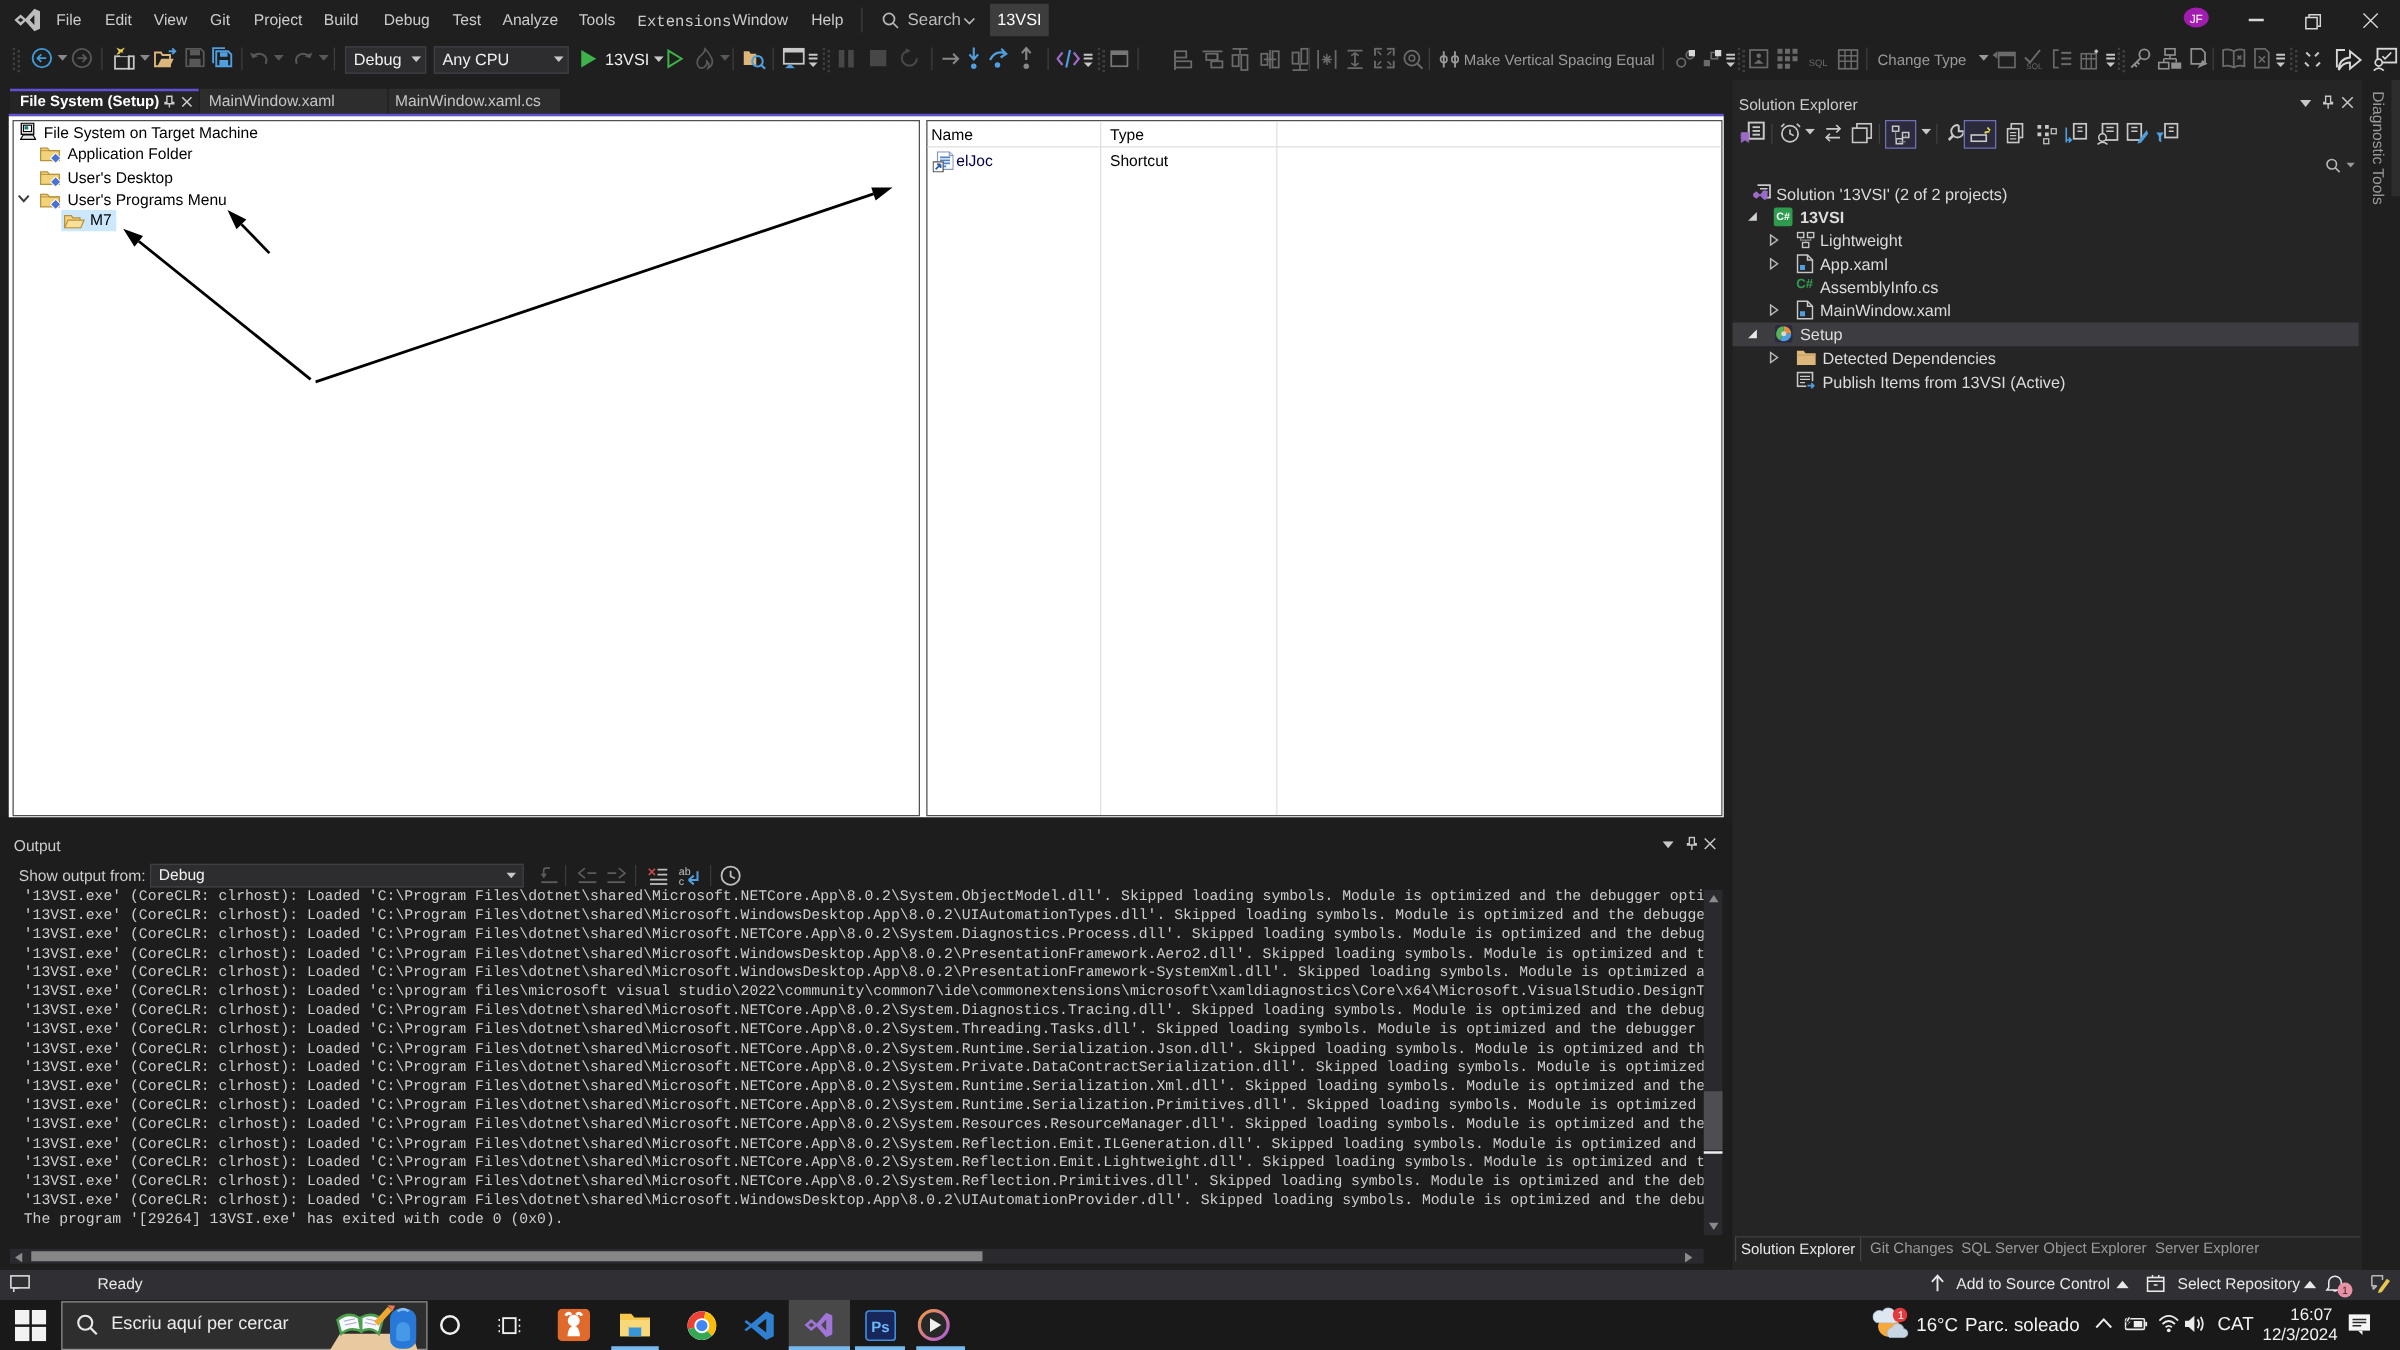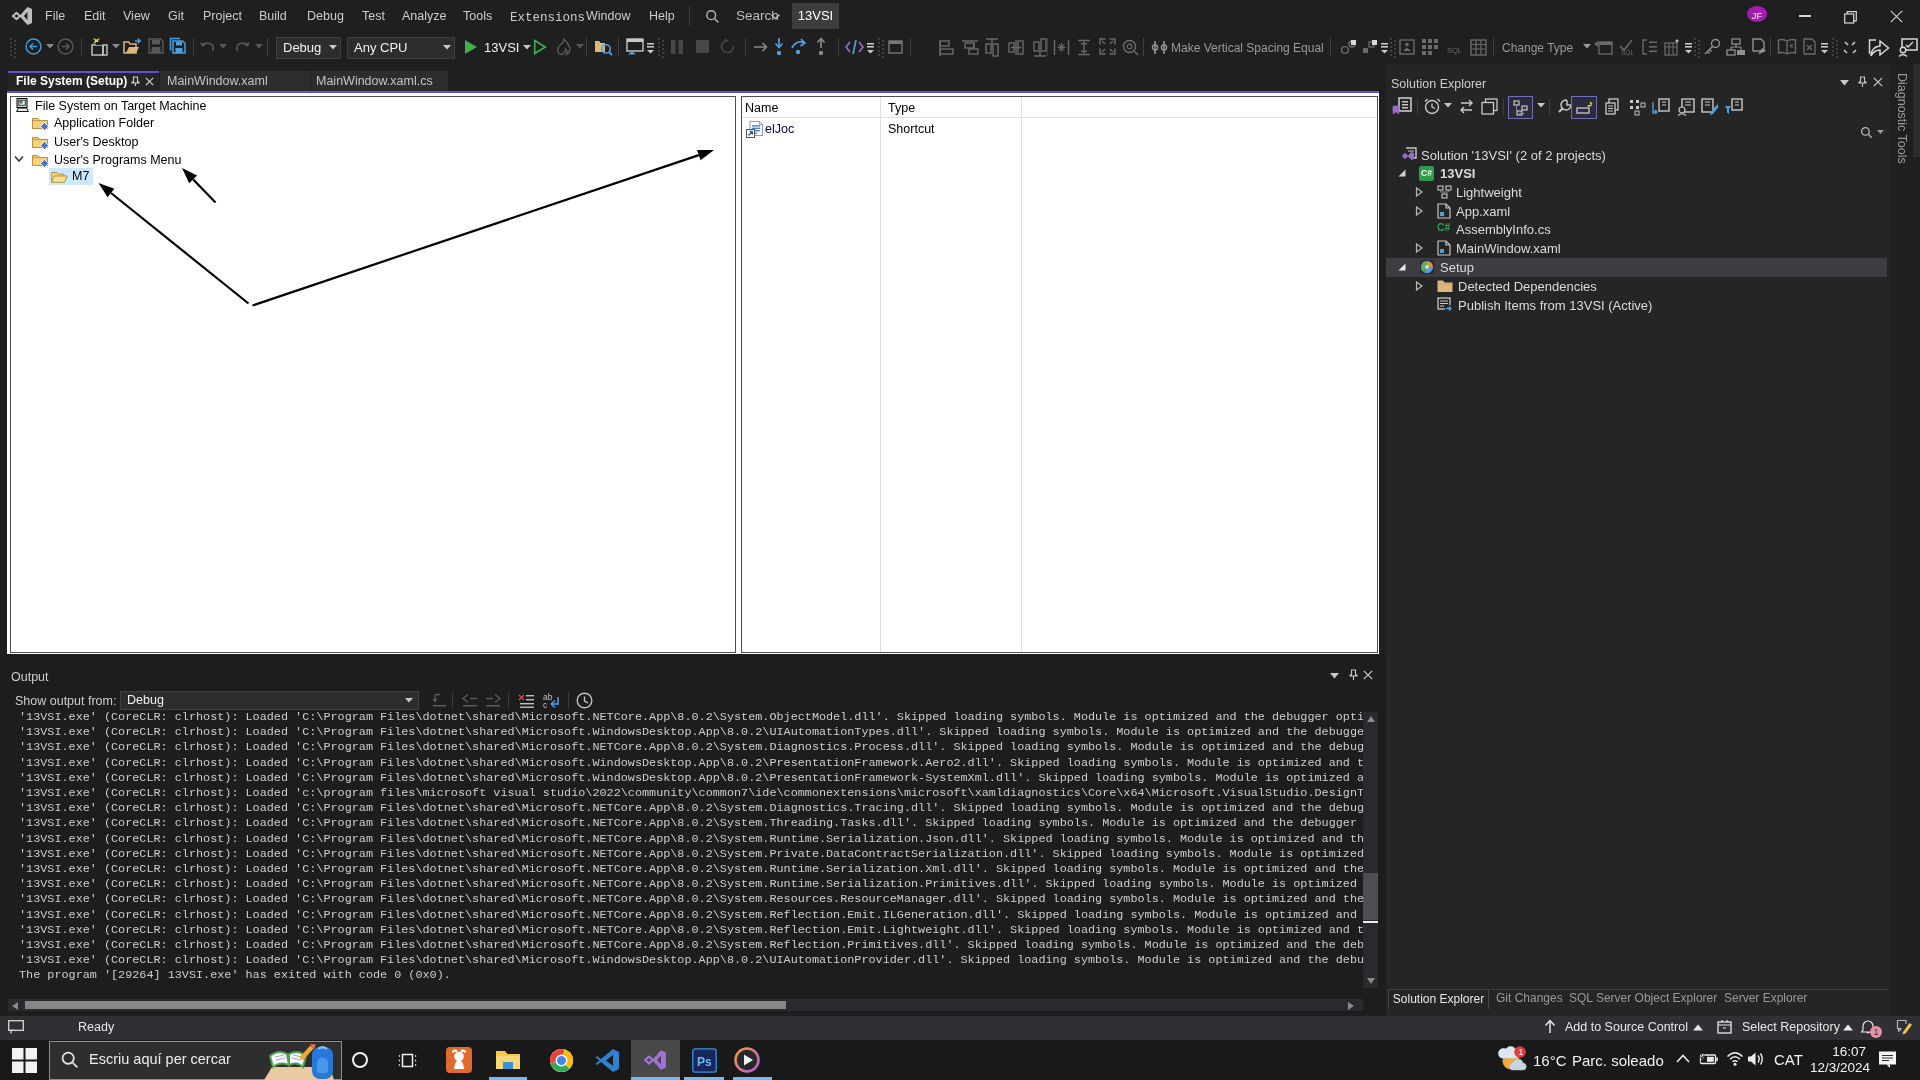--- a/index.html
+++ b/index.html
@@ -35,21 +35,21 @@
   <div class="abs menu" style="left:463px;top:0;">Tools</div>
   <div class="abs menu" style="left:510px;top:2px;font-family:Liberation Mono, monospace;">Extensions</div>
   <div class="abs menu" style="left:586px;top:0;">Window</div>
   <div class="abs menu" style="left:649px;top:0;">Help</div>
   <div class="abs" style="left:689px;top:6px;width:1px;height:20px;background:#3f3f3f;"></div>
 
   <svg class="abs" style="left:705px;top:9px;" width="15" height="15" viewBox="0 0 15 15">
     <circle cx="6.2" cy="6.2" r="4.4" fill="none" stroke="#b8b8b8" stroke-width="1.4"></circle>
     <line x1="9.6" y1="9.6" x2="13.4" y2="13.4" stroke="#b8b8b8" stroke-width="1.4"></line>
   </svg>
-  <div class="abs" style="left:726px;top:0;color:#bdbdbd;font-size:13.5px;line-height:32px;margin-left:10px;">Search</div>
+  <div class="abs" style="left:726px;top:0;color:#bdbdbd;font-size:13.5px;line-height:32px;">Search</div>
   <svg class="abs" style="left:771px;top:14px;" width="9" height="6" viewBox="0 0 9 6">
       <path d="M0.5 0.8 L4.5 4.8 L8.5 0.8" fill="none" stroke="#bdbdbd" stroke-width="1.3"></path>
     </svg>
   <div class="abs" style="left:792px;top:3px;width:47px;height:26px;background:#3d3d3d;color:#ffffff;font-size:13px;line-height:26px;text-align:center;">13VSI</div>
 
   <div class="abs" style="left:1747px;top:6px;width:20px;height:16px;border-radius:50%;background:#a21caf;color:#fff;font-size:9.5px;line-height:20px;text-align:center;">JF</div>
   <div class="abs" style="left:1799px;top:15px;width:12px;height:1.5px;background:#d8d8d8;"></div>
   <svg class="abs" style="left:1844px;top:11px;" width="13" height="13" viewBox="0 0 13 13">
     <rect x="0.7" y="3" width="9" height="9" fill="none" stroke="#d8d8d8" stroke-width="1.2"></rect>
     <path d="M3.2 3 L3.2 0.7 L12.3 0.7 L12.3 9.9 L10 9.9" fill="none" stroke="#d8d8d8" stroke-width="1.2"></path>

